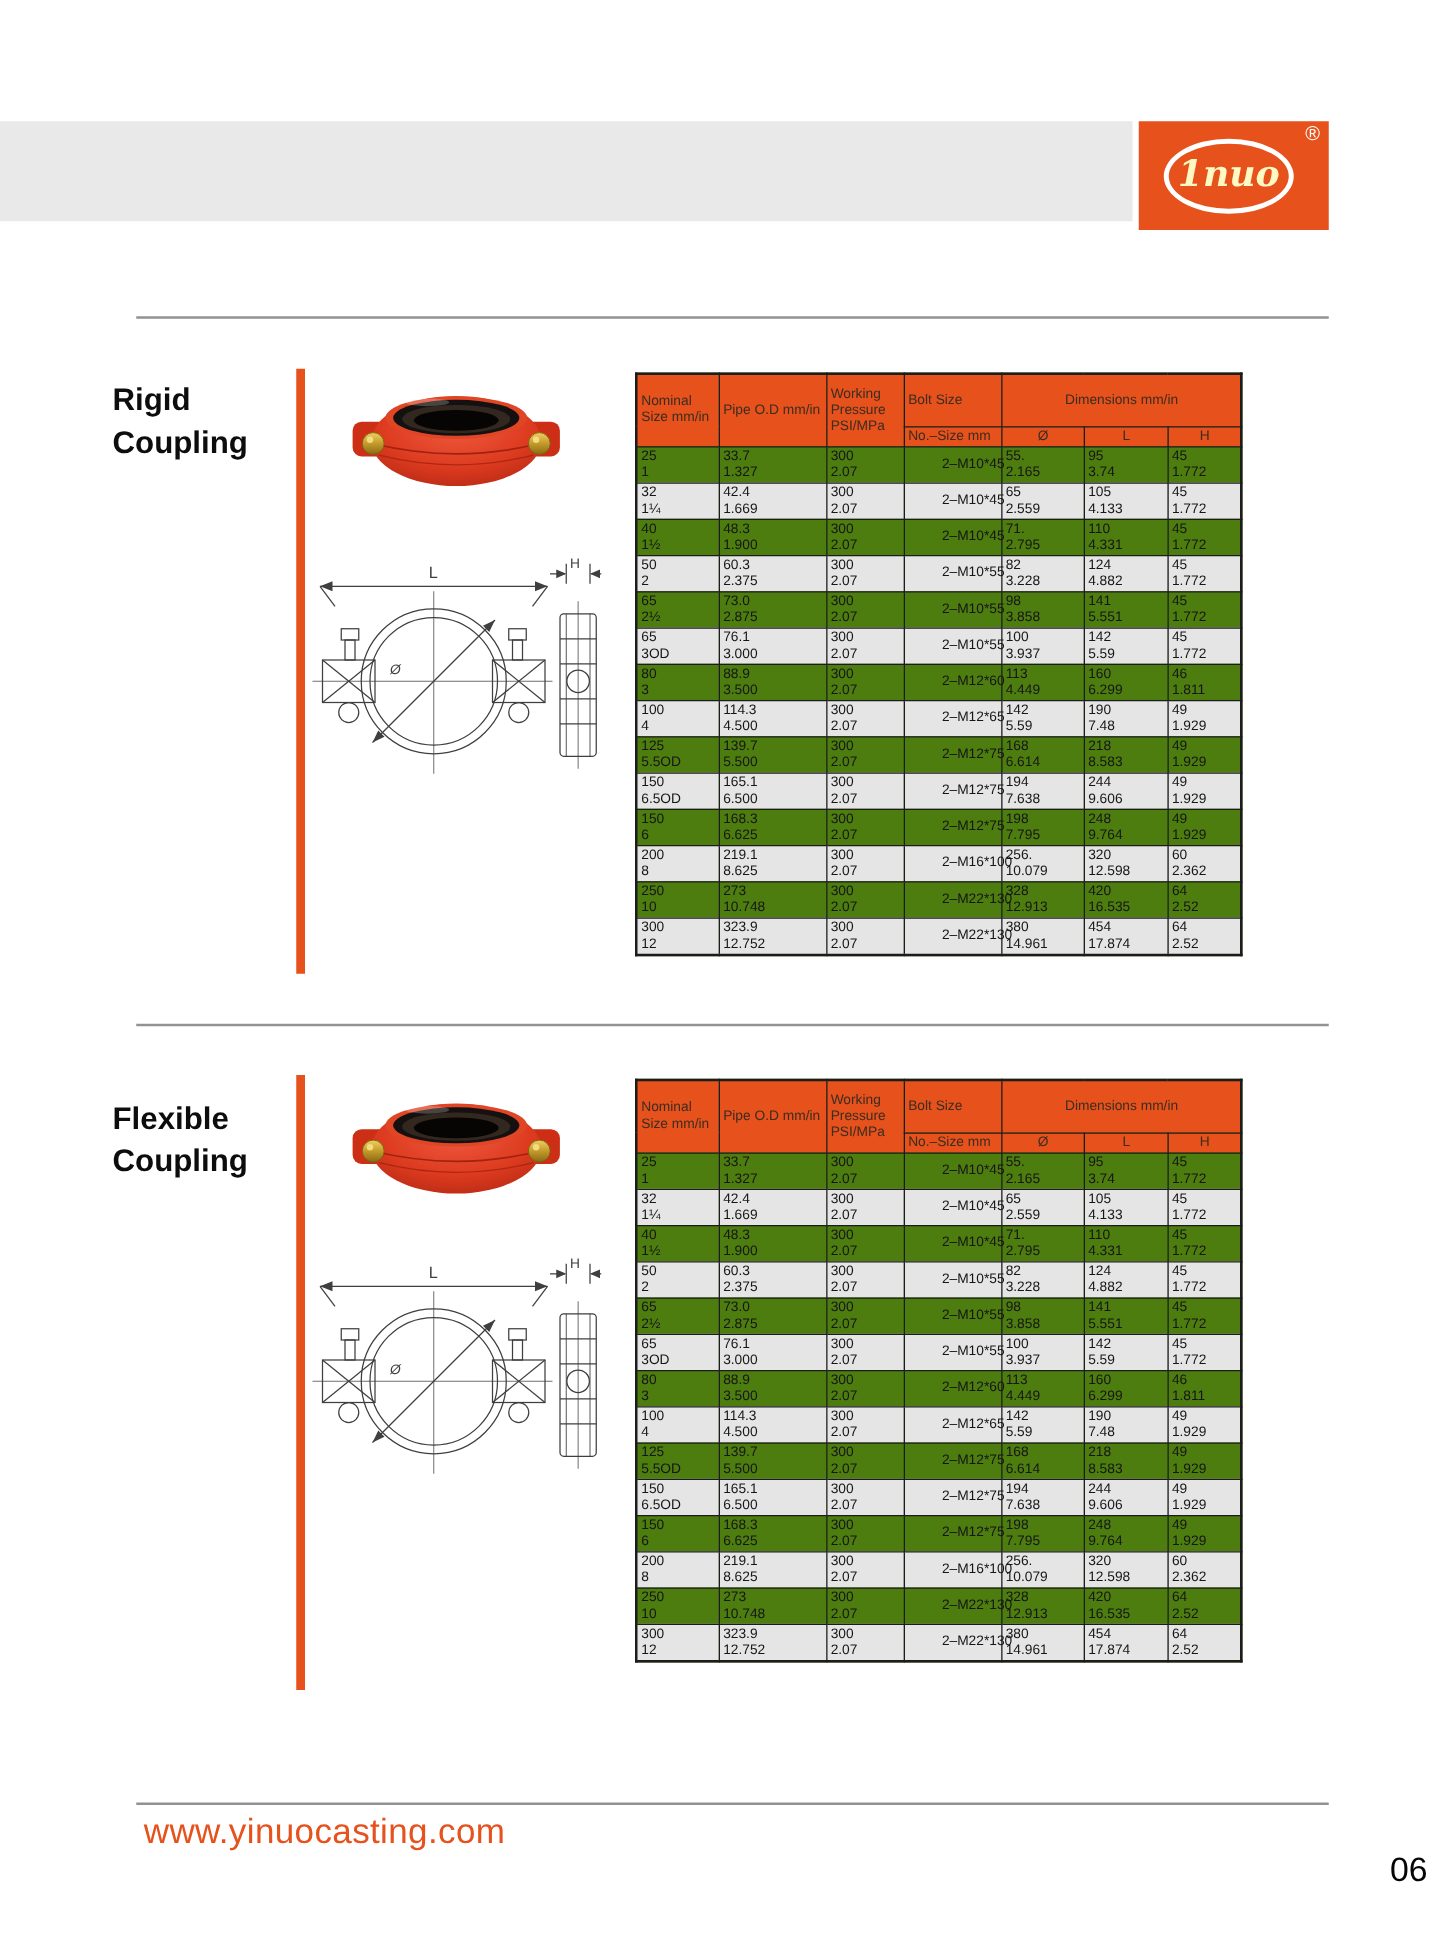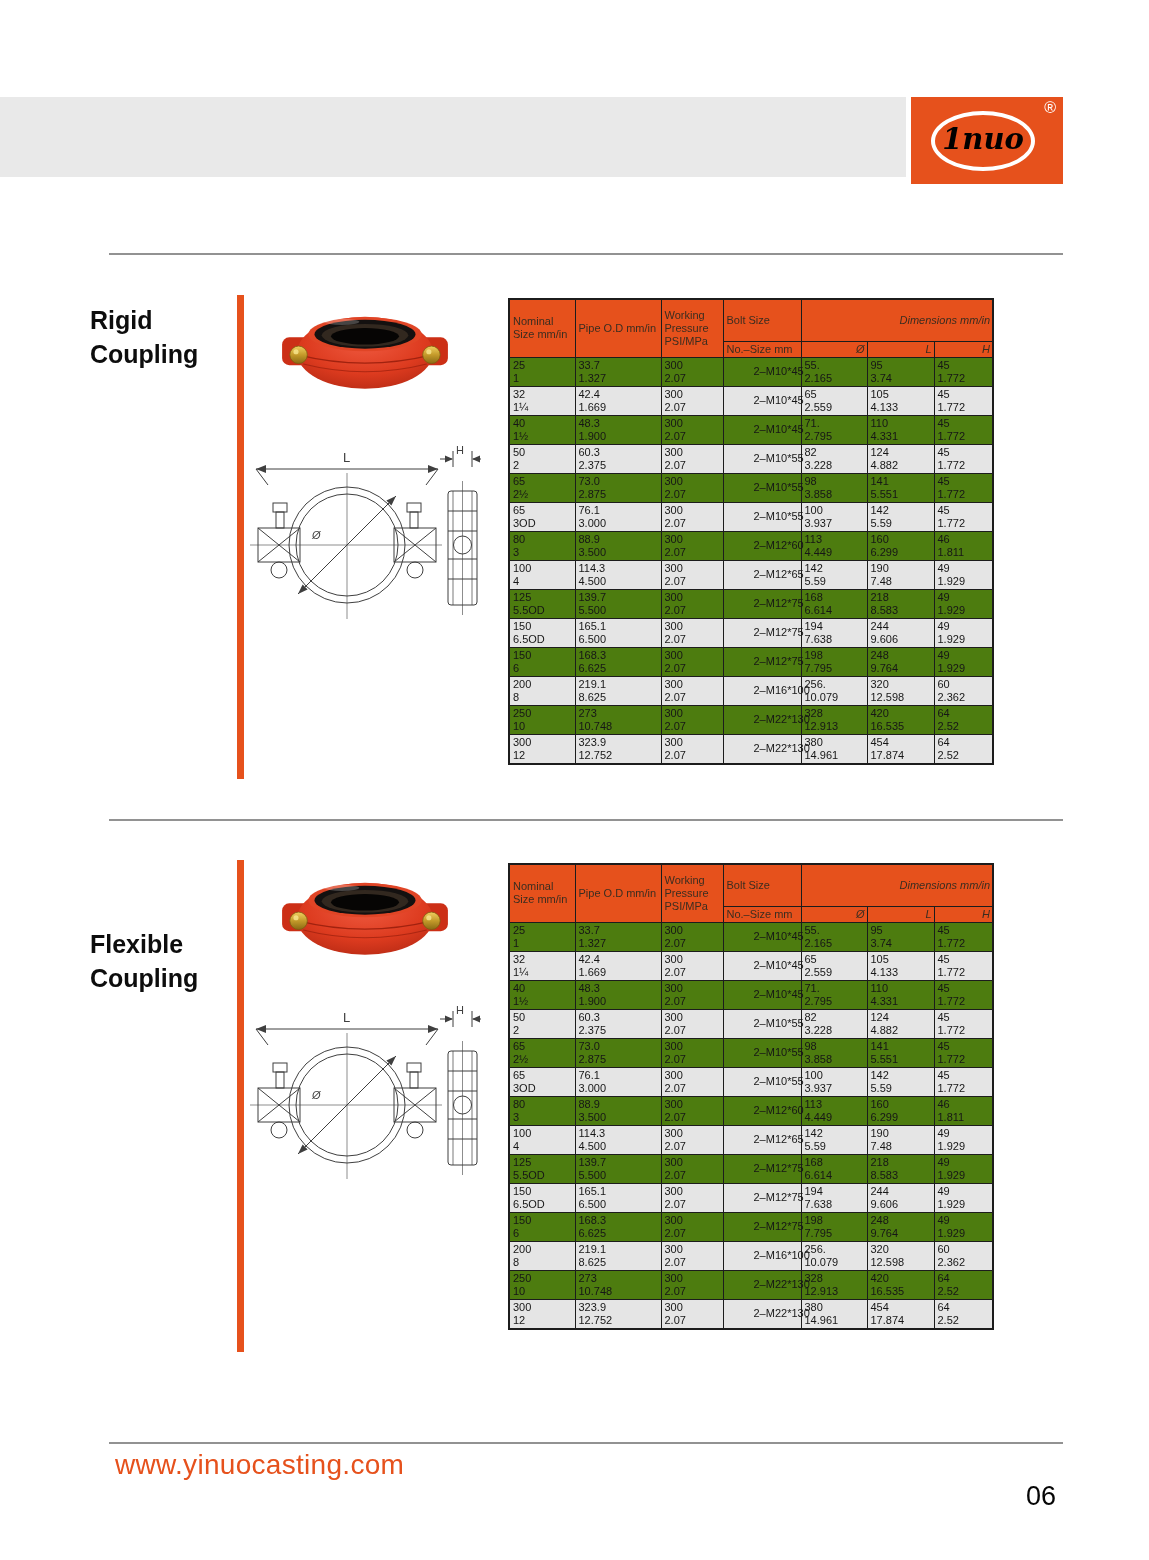--- a/index.html
+++ b/index.html
@@ -10,48 +10,48 @@
     --divider:#929292;
   }
   *{margin:0;padding:0;box-sizing:border-box;}
   body{background:#fff;font-family:"Liberation Sans",sans-serif;}
   .page{position:relative;width:1149px;height:1560px;background:#fff;overflow:hidden;}
 
   .top-band{position:absolute;left:0;top:97px;width:906px;height:80px;background:var(--band);}
 
   .logo-block{position:absolute;left:911px;top:97px;width:152px;height:87px;background:var(--accent);}
   .logo-ellipse{position:absolute;left:20px;top:14px;width:104px;height:60px;border:4px solid #fff;border-radius:50%;display:flex;align-items:center;justify-content:center;}
-  .logo-text{font-family:"DejaVu Serif",serif;font-style:italic;font-weight:bold;color:#000000;font-size:29px;line-height:1;padding-bottom:3px;}
+  .logo-text{font-family:"DejaVu Serif",serif;font-style:italic;font-weight:bold;color:#fef9c3;font-size:29px;line-height:1;padding-bottom:3px;}
   .logo-reg{position:absolute;top:3px;right:7px;color:#fff;font-size:16px;line-height:1;}
 
   .divider{position:absolute;left:109px;width:954px;height:2px;background:var(--divider);}
 
   .section-title{position:absolute;left:90px;width:152px;font-size:25px;font-weight:bold;color:#0d0d0d;line-height:1.34;}
 
   .accent-bar{position:absolute;left:237px;width:7px;background:var(--accent);}
 
   .photo{position:absolute;left:280px;width:170px;height:103px;}
   .drawing{position:absolute;left:242px;width:240px;height:180px;}
   .drawing text{font-family:"Liberation Sans",sans-serif;fill:#3f3f3f;}
 
   table.spec{position:absolute;left:508px;width:484px;border-collapse:collapse;table-layout:fixed;border:2px solid var(--line);background:#4d7c0f;}
   table.spec th,table.spec td{border:1px solid var(--line);font-size:11px;padding:1px 2px 1px 3px;}
   table.spec thead th{background:var(--accent);color:#3b2d20;font-weight:normal;text-align:left;vertical-align:middle;line-height:1.2;}
   table.spec thead tr.h1{height:42px;}
   table.spec thead tr.h2{height:16px;}
-  table.spec thead th.center{text-align:right;font-style:italic;}
+  table.spec thead th.center{text-align:center;}
   table.spec tbody td{vertical-align:top;color:#161616;line-height:13px;}
   table.spec tbody td div{white-space:nowrap;}
   table.spec tbody td.single{vertical-align:middle;padding-left:30px;}
   table.spec tbody tr{height:28px;margin-left:28px;}
   table.spec tbody tr:nth-child(even) td{background:var(--alt);}
 
   .footer-line{position:absolute;left:109px;top:1442px;width:954px;height:2px;background:var(--divider);}
   .website{position:absolute;left:115px;top:1449px;font-size:28px;color:var(--accent);letter-spacing:.3px;cursor:pointer;}
-  .page-number{position:absolute;left:1026px;top:1481px;font-size:27px;color:#050505;}
+  .page-number{position:absolute;left:1112px;top:1481px;font-size:27px;color:#050505;}
 </style>
 </head>
 <body>
 
 <svg width="0" height="0" style="position:absolute" aria-hidden="true">
   <defs>
     <radialGradient id="pg-red" cx="0.5" cy="0.35" r="0.8">
       <stop offset="0" stop-color="#ef5a40"></stop>
       <stop offset="0.55" stop-color="#dd3b1f"></stop>
       <stop offset="1" stop-color="#ad2511"></stop>
@@ -590,21 +590,21 @@
           <td>
             <div>64</div>
             <div>2.52</div>
           </td>
         </tr>
       </tbody>
   </table>
 
   <div class="divider" style="top:819px"></div>
 
-  <div class="section-title" style="top:928px">
+  <div class="section-title" style="top:879px">
     <div>Flexible</div>
     <div>Coupling</div>
   </div>
 
   <div class="accent-bar" style="top:860px;height:492px"></div>
 
   <svg class="photo" style="top:858px" viewBox="0 0 330 200">
     <use href="#coupling-photo"></use>
   </svg>
 

